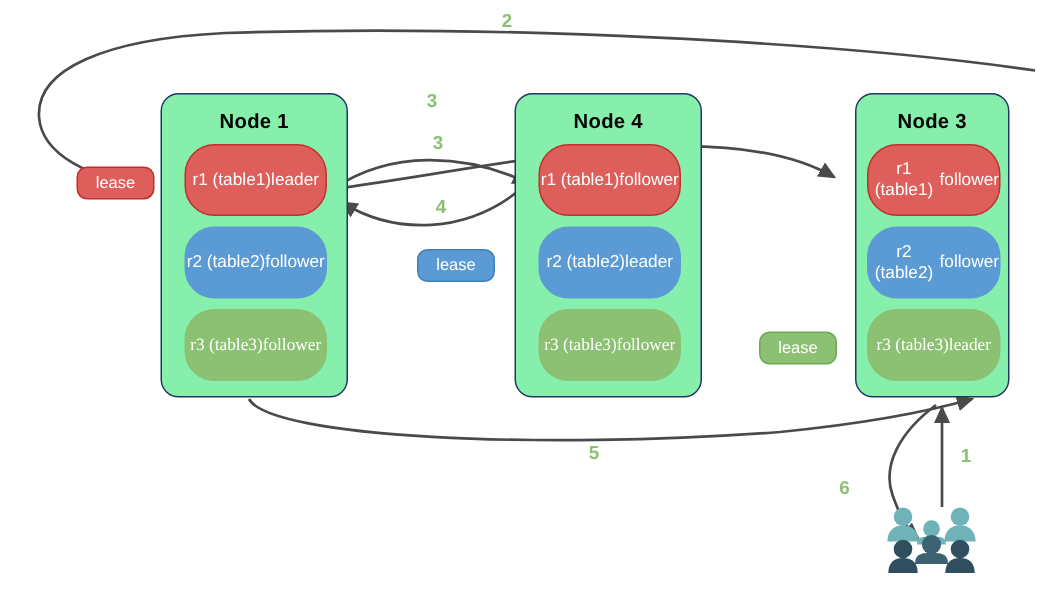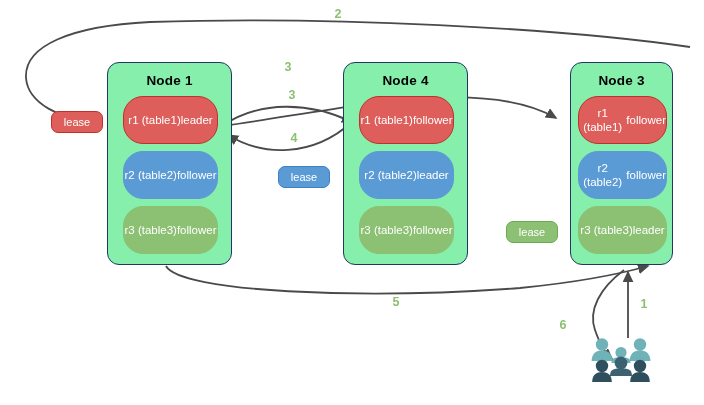--- a/index.html
+++ b/index.html
@@ -40,21 +40,21 @@
     align-items:center;
     justify-content:center;
     color:#ffffff;
     font-size:11.5px;
     line-height:14px;
     text-align:center;
   }
   .replica span{display:block;}
   .r-red{background:#DD5E5A;border:1.4px solid #C0302C;}
   .r-blue{background:#5B9BD5;border:1.4px solid #5B9BD5;text-align:center;}
-  .r-green{background:#8CC072;border:1.4px solid #8CC072;}
+  .r-green{background:#8CC072;border:1.4px solid #8CC072;font-family:Liberation Serif, serif;}
 
   .lease{
     position:absolute;
     box-sizing:border-box;
     border-radius:7px;
     display:flex;
     align-items:center;
     justify-content:center;
     color:#ffffff;
     font-size:11px;

